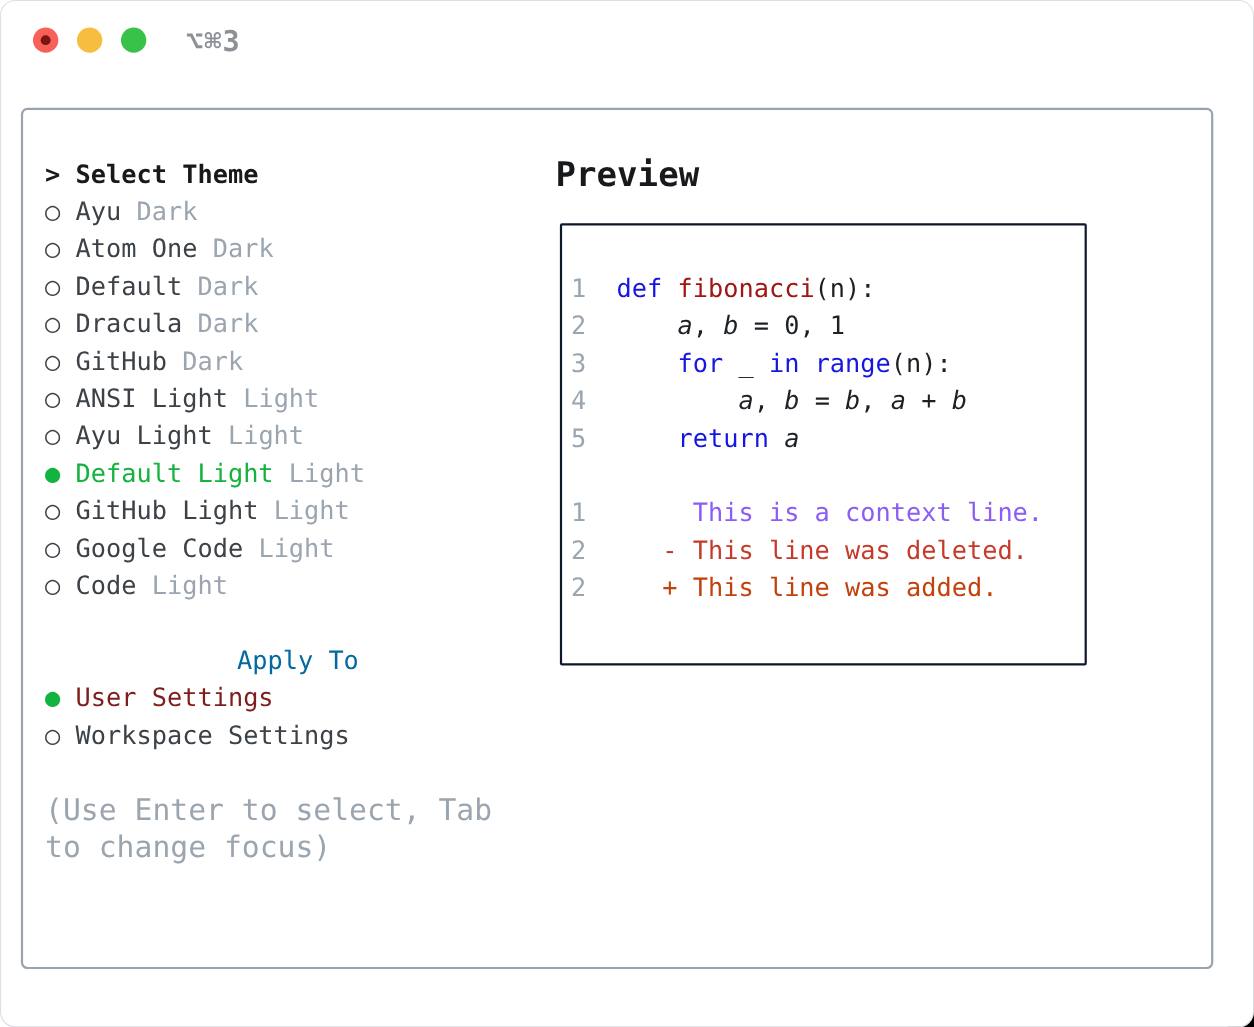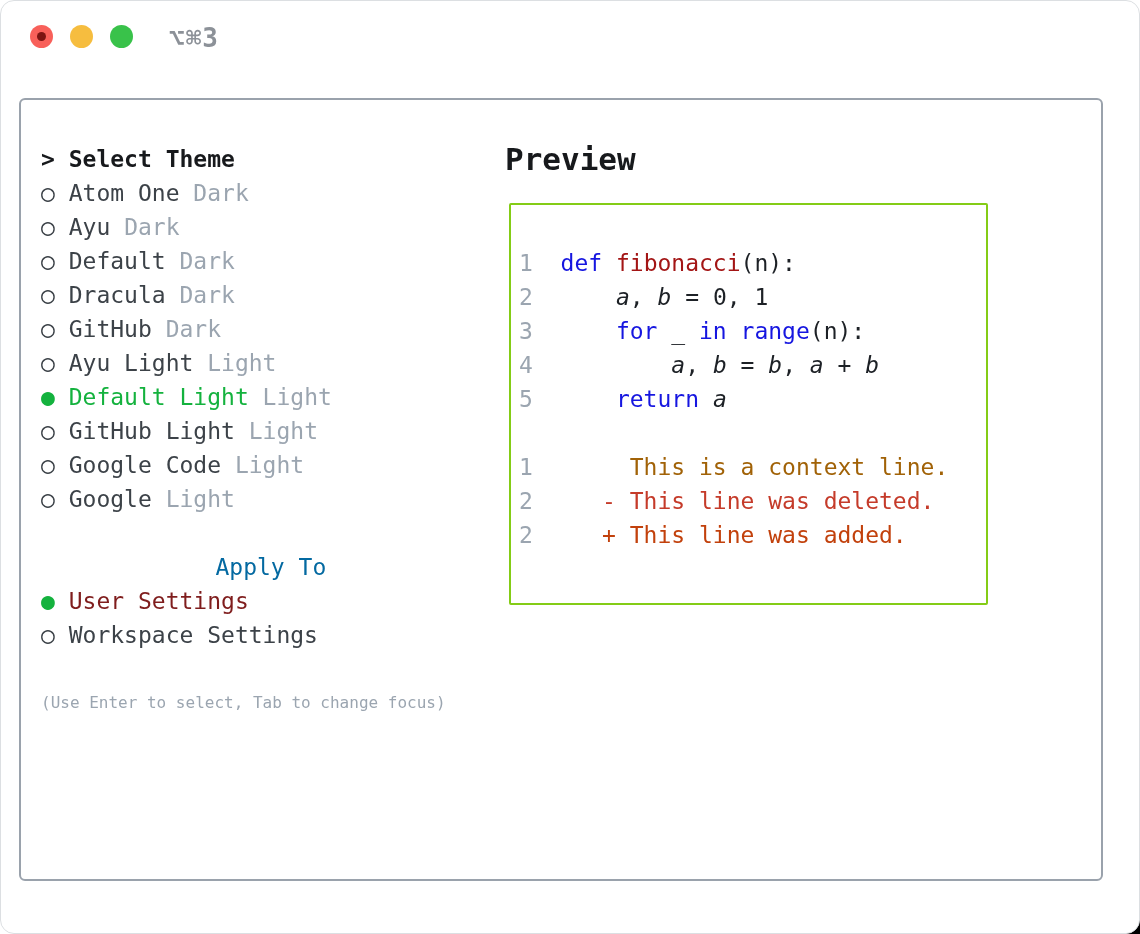--- a/index.html
+++ b/index.html
@@ -52,43 +52,43 @@
   .bullet.sel { color: #14b23e; }
   .theme-name { color: #3c4248; }
   .theme-name.sel { color: #14b23e; }
   .variant { color: #9ba5b0; }
   .section-gap { margin-top: 34px; }
   .apply-title { color: #0369a1; text-align: center; }
   .opt-name { color: #3c4248; }
   .opt-name.sel { color: #7f1d1d; }
   .hint {
     margin-top: 34px; width: 432px;
-    font-size: 16px; line-height: 34px; color: #9ba5b0;
+    font-size: 27px; line-height: 34px; color: #9ba5b0;
     white-space: normal;
   }
   
   .preview-title {
     position: absolute; left: 484px; top: 42px;
     height: 34px; line-height: 34px;
     font-size: 31px; font-weight: bold; color: #17191c;
   }
   .preview-box {
     position: absolute; left: 488px; top: 103px;
     width: 479px; height: 402px;
-    border: 2px solid #84cc16; border-radius: 2px;
+    border: 2px solid #0f172a; border-radius: 2px;
     background: #ffffff;
     padding: 41px 0 0 8px;
     overflow: hidden;
   }
   .ln { display: inline-block; width: 2ch; margin-right: 1ch; color: #9ba5b0; }
   .seg-kw    { color: #1616e0; }
   .seg-fn    { color: #a31515; }
   .seg-plain { color: #1d2126; }
   .seg-var   { color: #1d2126; font-style: italic; }
-  .seg-ctx   { color: #a16207; }
+  .seg-ctx   { color: #8b5cf6; }
   .seg-del   { color: #c53b2a; }
   .seg-add   { color: #c2410c; }
   .diff-block { margin-top: 34px; }
 </style>
 </head>
 <body>
 
 <div class="corner-bg"></div>
 
 <div class="window">
@@ -98,30 +98,31 @@
     <div class="light yellow"></div>
     <div class="light green"></div>
     <div class="win-title">⌥⌘3</div>
   </div>
 
   <div class="main-box">
 
     <div class="left-col">
       <div class="line picker-header"><span class="prompt">&gt;</span><span> </span><span>Select Theme</span></div>
       <div id="theme-list">
+          <div class="line"><span class="bullet">○</span><span> </span><span class="theme-name">Ayu</span><span> </span><span class="variant">Dark</span></div>
           <div class="line"><span class="bullet">○</span><span> </span><span class="theme-name">Atom One</span><span> </span><span class="variant">Dark</span></div>
-          <div class="line"><span class="bullet">○</span><span> </span><span class="theme-name">Ayu</span><span> </span><span class="variant">Dark</span></div>
           <div class="line"><span class="bullet">○</span><span> </span><span class="theme-name">Default</span><span> </span><span class="variant">Dark</span></div>
           <div class="line"><span class="bullet">○</span><span> </span><span class="theme-name">Dracula</span><span> </span><span class="variant">Dark</span></div>
           <div class="line"><span class="bullet">○</span><span> </span><span class="theme-name">GitHub</span><span> </span><span class="variant">Dark</span></div>
+          <div class="line"><span class="bullet">○</span><span> </span><span class="theme-name">ANSI Light</span><span> </span><span class="variant">Light</span></div>
           <div class="line"><span class="bullet">○</span><span> </span><span class="theme-name">Ayu Light</span><span> </span><span class="variant">Light</span></div>
           <div class="line"><span class="bullet sel">●</span><span> </span><span class="theme-name sel">Default Light</span><span> </span><span class="variant">Light</span></div>
           <div class="line"><span class="bullet">○</span><span> </span><span class="theme-name">GitHub Light</span><span> </span><span class="variant">Light</span></div>
           <div class="line"><span class="bullet">○</span><span> </span><span class="theme-name">Google Code</span><span> </span><span class="variant">Light</span></div>
-          <div class="line"><span class="bullet">○</span><span> </span><span class="theme-name">Google</span><span> </span><span class="variant">Light</span></div>
+          <div class="line"><span class="bullet">○</span><span> </span><span class="theme-name">Code</span><span> </span><span class="variant">Light</span></div>
         </div>
 
       <div class="line apply-title section-gap"><span>  </span><span>Apply To</span></div>
       <div id="apply-list">
           <div class="line"><span class="bullet sel">●</span><span> </span><span class="opt-name sel">User Settings</span></div>
           <div class="line"><span class="bullet">○</span><span> </span><span class="opt-name">Workspace Settings</span></div>
         </div>
 
       <div class="hint">(Use Enter to select, Tab to change focus)</div>
     </div>

